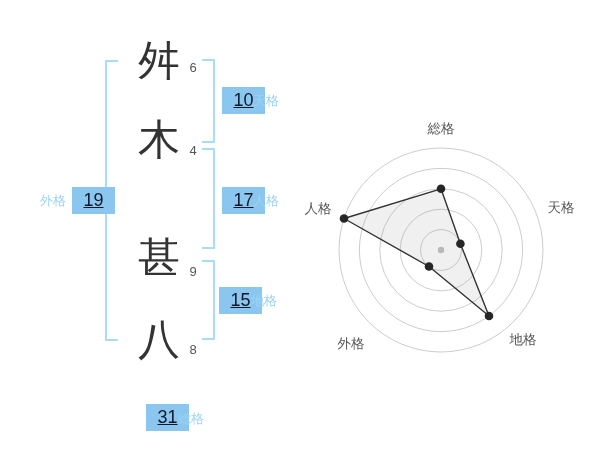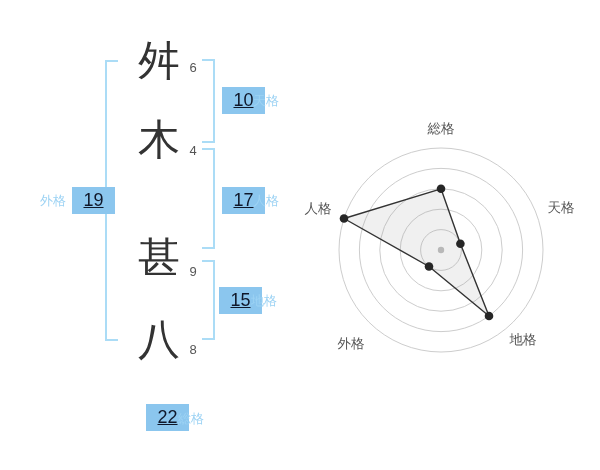--- a/index.html
+++ b/index.html
@@ -109,21 +109,21 @@
 
   <div class="abs badge" style="left:222px; top:187px">17</div>
   <div class="abs kaku-label" style="left:253px; top:194px">人格</div>
 
   <div class="abs badge" style="left:72px; top:187px">19</div>
   <div class="abs kaku-label" style="left:40px; top:194px">外格</div>
 
   <div class="abs badge" style="left:219px; top:287px">15</div>
   <div class="abs kaku-label" style="left:251px; top:294px">地格</div>
 
-  <div class="abs badge" style="left:146px; top:404px">22</div>
+  <div class="abs badge" style="left:146px; top:404px">31</div>
   <div class="abs kaku-label" style="left:178px; top:412px">総格</div>
 
   <div id="radar-wrap" class="abs">
     <svg width="300" height="290" viewBox="0 0 300 290">
         <circle cx="141" cy="155" r="20.4" fill="none" stroke="#cdcdcd" stroke-width="1"></circle>
         <circle cx="141" cy="155" r="40.8" fill="none" stroke="#cdcdcd" stroke-width="1"></circle>
         <circle cx="141" cy="155" r="61.2" fill="none" stroke="#cdcdcd" stroke-width="1"></circle>
         <circle cx="141" cy="155" r="81.6" fill="none" stroke="#cdcdcd" stroke-width="1"></circle>
         <circle cx="141" cy="155" r="102" fill="none" stroke="#cdcdcd" stroke-width="1"></circle>
         <polygon points="141.0,93.8 160.4,148.7 189.0,221.0 129.0,171.5 44.0,123.5" fill="#999999" fill-opacity="0.15" stroke="#333333" stroke-width="1.4" stroke-linejoin="round"></polygon>

